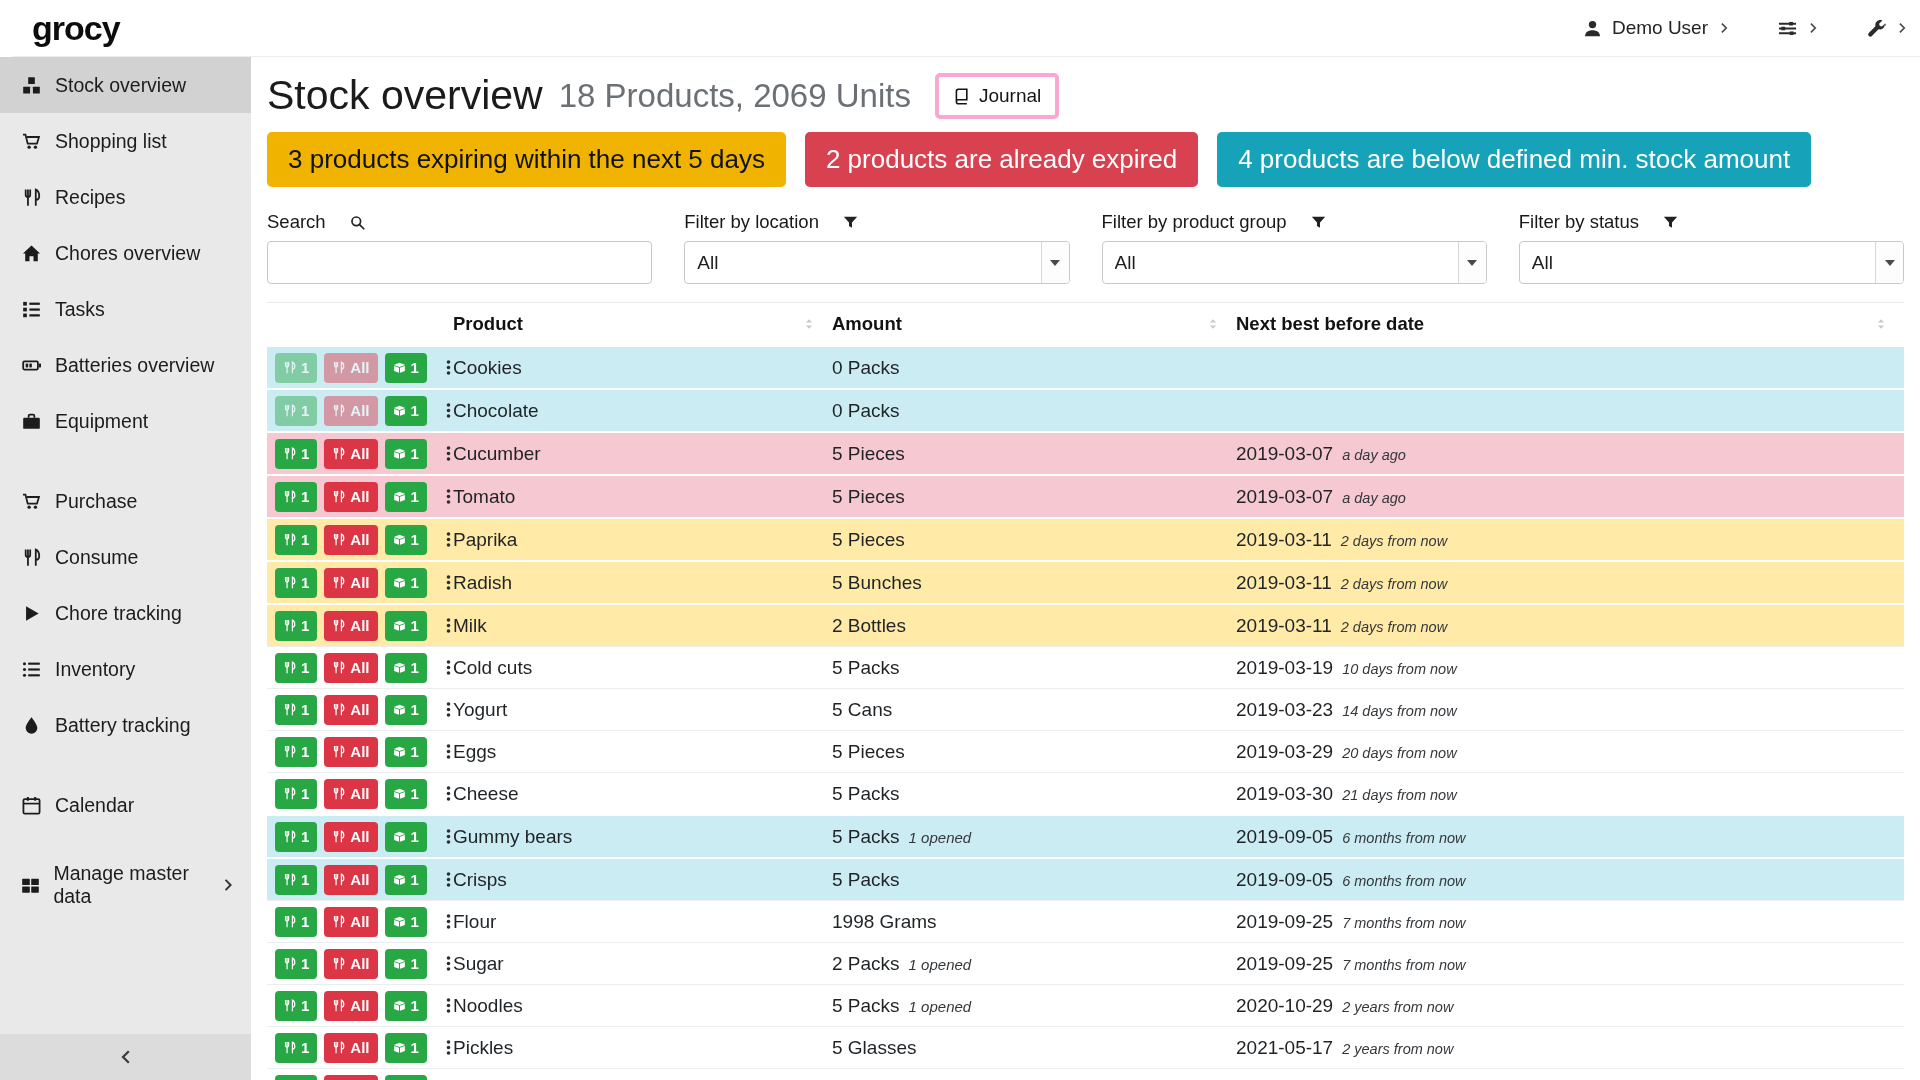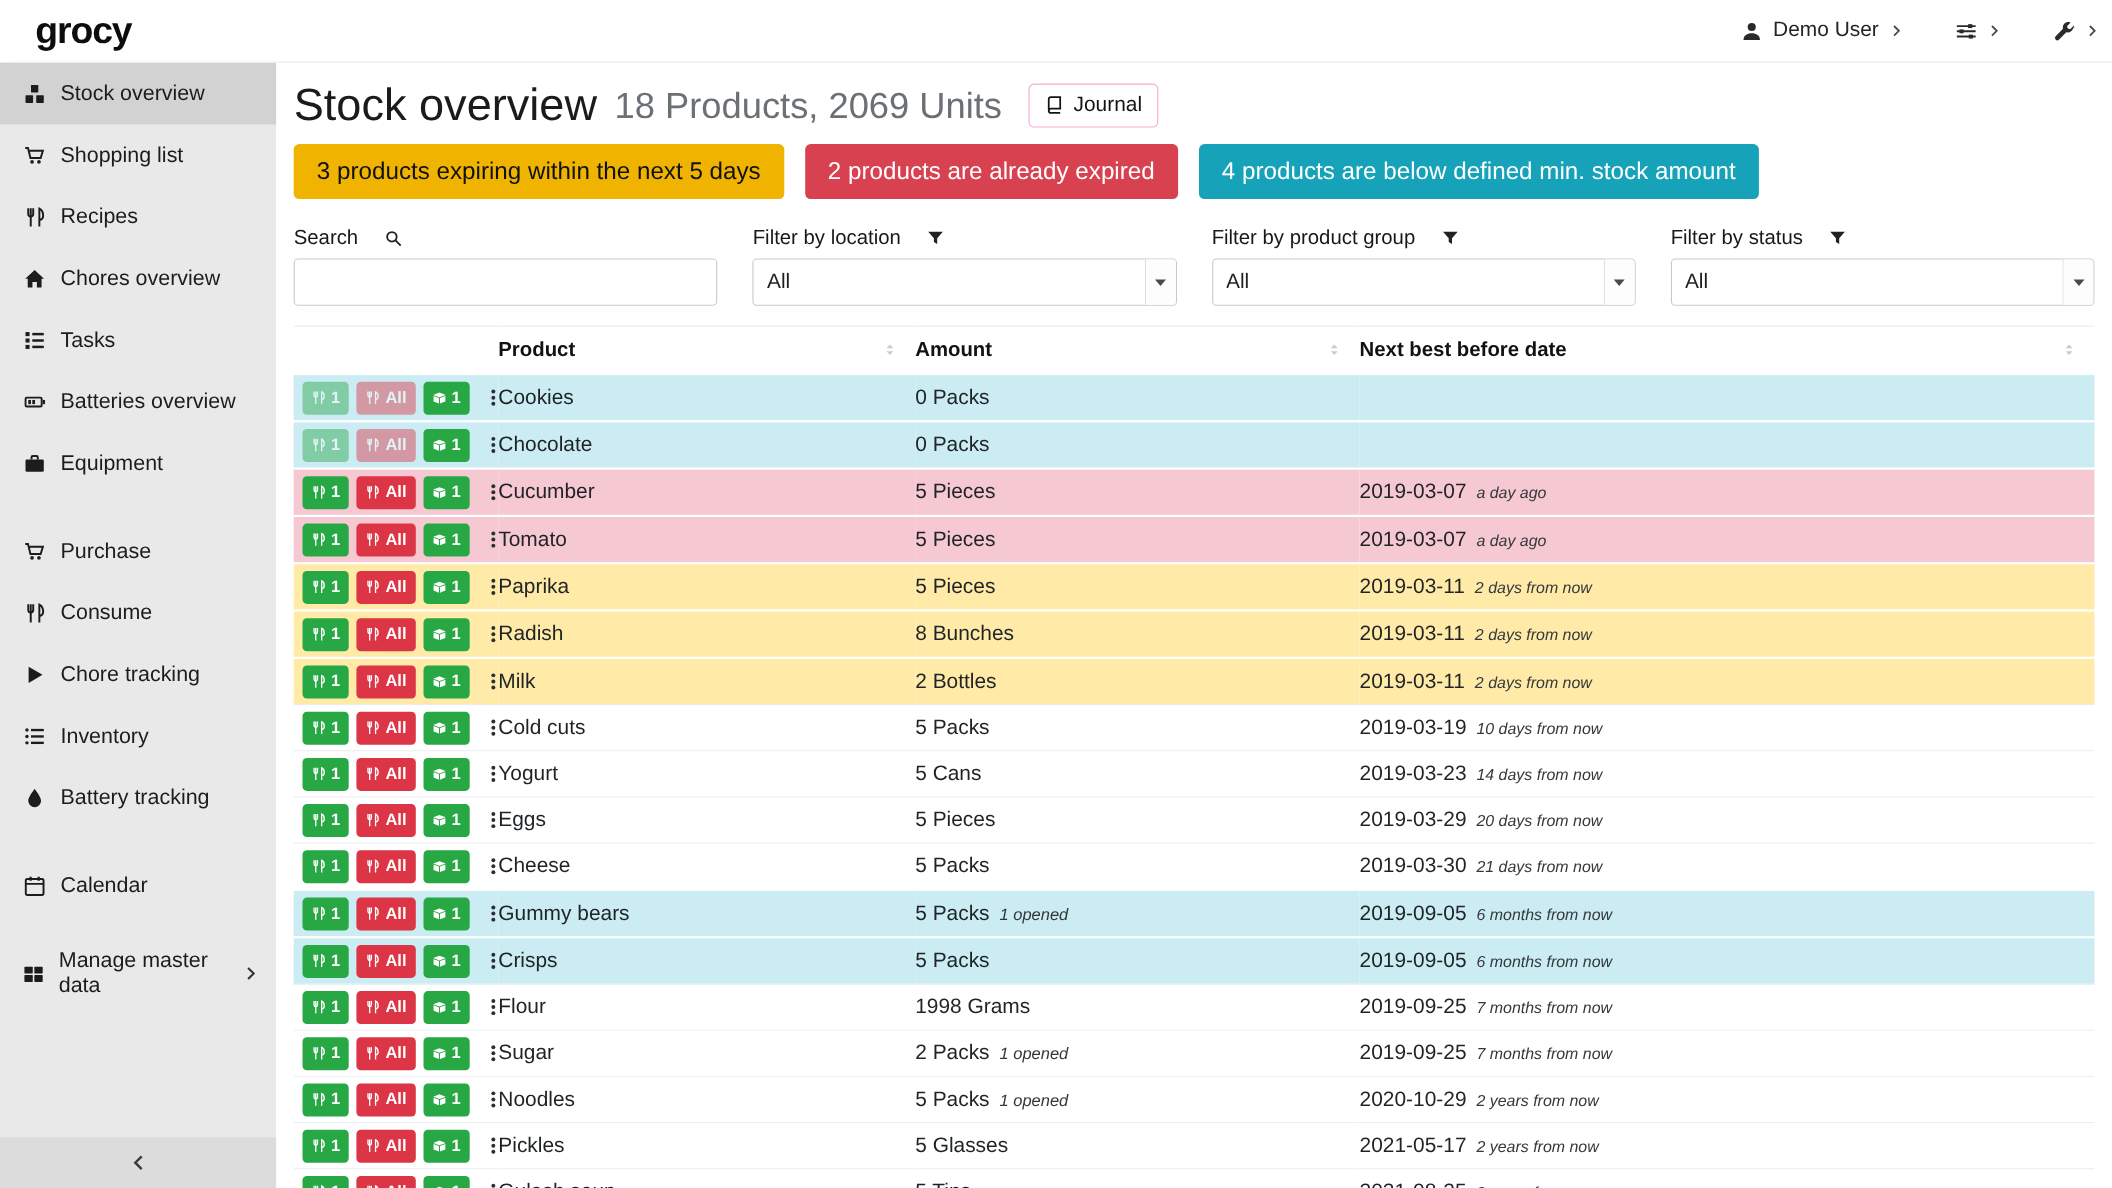--- a/index.html
+++ b/index.html
@@ -41,28 +41,28 @@
   }
   .side-collapse .ic { width:16px; height:16px; }
 
   
   .main { position:absolute; left:251px; top:57px; right:0; bottom:0; padding:16px 16px 0 16px; overflow:hidden; }
 
   .title-row { display:flex; align-items:center; gap:16px; }
   .page-title { font-size:41px; font-weight:400; color:#1b1b1b; line-height:1.1; }
   .page-subtitle { font-size:33px; color:#6b7075; font-weight:300; }
   .journal-btn {
-    display:flex; align-items:center; gap:9px; border:1px solid #f9a8d4; background:#fff;
+    display:flex; align-items:center; gap:9px; border:4px solid #f9a8d4; background:#fff;
     border-radius:5px; padding:8px 14px; font-size:19px; color:#141414; cursor:pointer;
     margin-left:8px; font-family:inherit;
   }
   .journal-btn .ic { width:17px; height:17px; }
 
   .alerts { display:flex; gap:19px; margin-top:13px; }
-  .alert-btn { border:none; border-radius:5px; padding:12px 21px; font-size:22px; cursor:pointer; font-family:inherit; }
+  .alert-btn { border:none; border-radius:5px; padding:12px 21px; font-size:26px; cursor:pointer; font-family:inherit; }
 
   .filters { display:grid; grid-template-columns:repeat(4,1fr); gap:32px; margin-top:24px; }
   .filter-label { display:flex; align-items:center; gap:24px; font-size:18.5px; color:#181818; margin-bottom:8px; }
   .filter-label .ic { width:15px; height:15px; color:#222; }
   .search-input {
     width:100%; height:43px; border:1px solid #c6cacd; border-radius:4px;
     font-size:19px; padding:0 12px; font-family:inherit; outline:none; color:#202020;
   }
   .select-wrap { position:relative; height:43px; }
   .select-wrap select {
@@ -748,21 +748,21 @@
                   <g fill="currentColor">
                     <circle cx="8" cy="2.8" r="1.7"></circle>
                     <circle cx="8" cy="8" r="1.7"></circle>
                     <circle cx="8" cy="13.2" r="1.7"></circle>
                   </g>
                 </svg>
               </span>
             </div>
           </td>
           <td>Radish</td>
-          <td><span>8 Bunches</span></td>
+          <td><span>5 Bunches</span></td>
           <td><span>2019-03-11</span><span class="note2">2 days from now</span></td>
         </tr>
         <tr class="row-warning">
           <td class="actions-cell">
             <div class="actions-inner">
               <button class="rbtn btn-green">
                 <svg class="ic" viewBox="0 0 16 16" xmlns="http://www.w3.org/2000/svg">
                   <g fill="none" stroke="currentColor" stroke-width="1.5">
                     <path d="M3.1 1.2v4.4a1.9 1.9 0 0 0 3.8 0V1.2"></path>
                     <path d="M5 1.2V15"></path>

